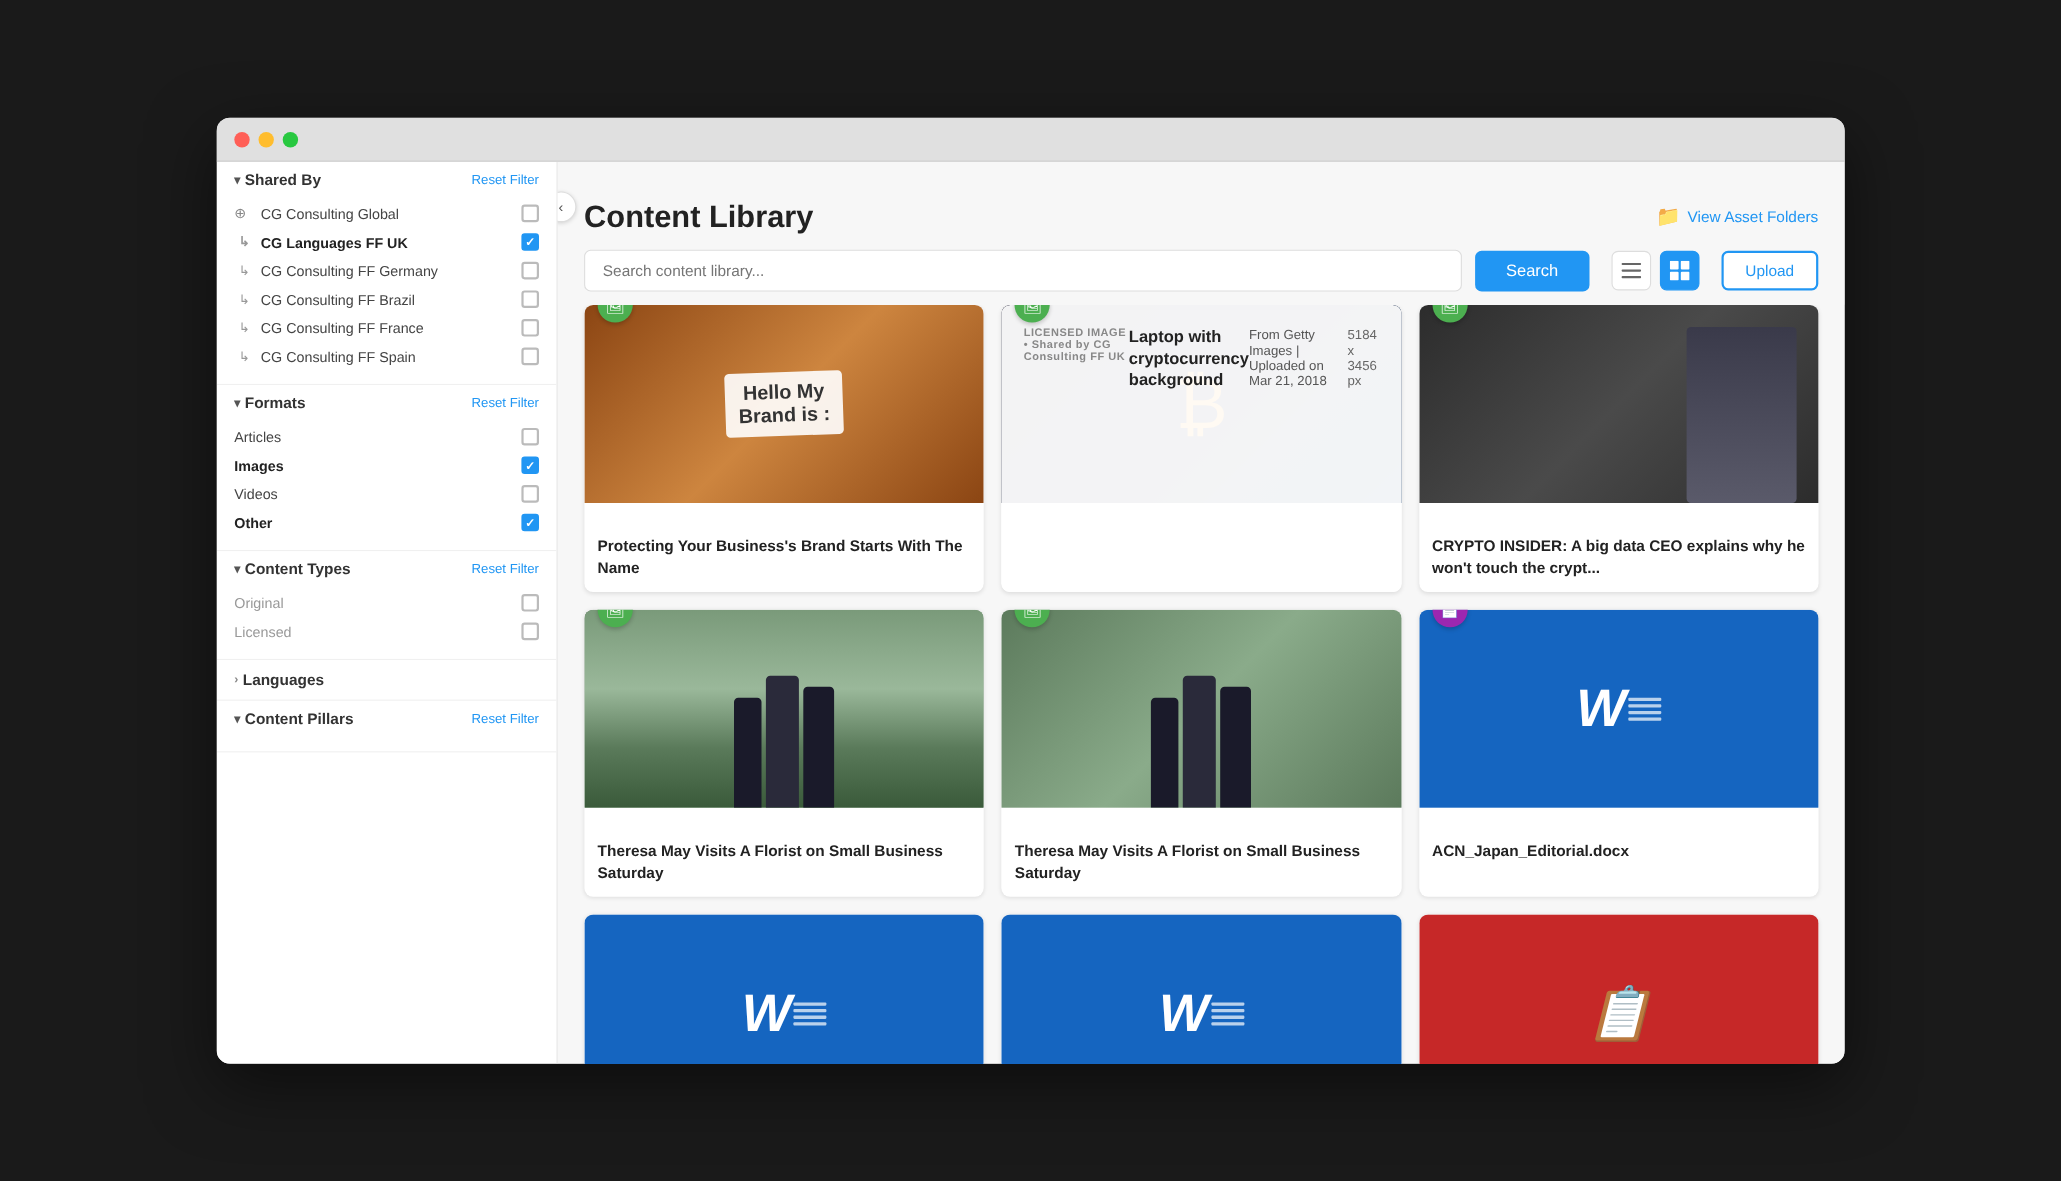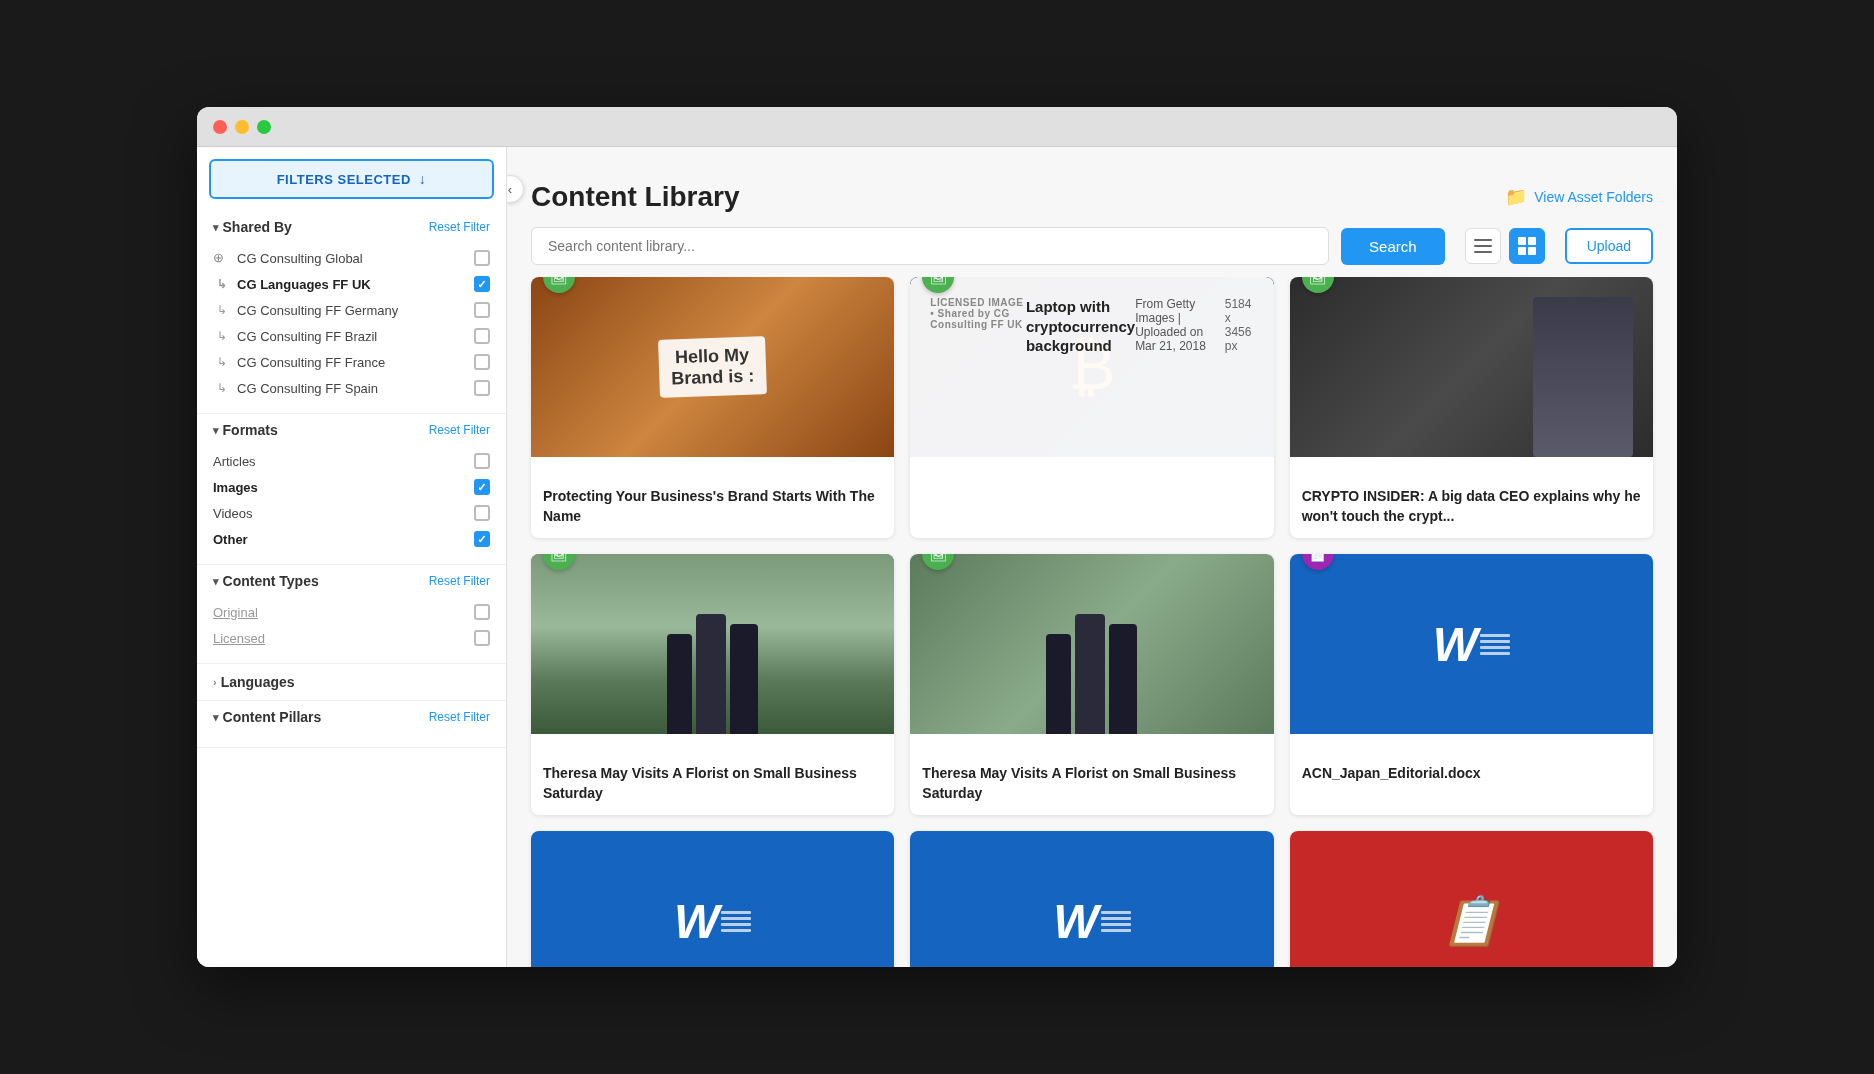--- a/index.html
+++ b/index.html
@@ -149,21 +149,20 @@
       color: #444;
     }
 
     .filter-item-label.bold {
       font-weight: 600;
       color: #222;
     }
 
     .filter-item-label.disabled {
       color: #999;
-      text-decoration: underline;
     }
 
     .filter-item-label.indent2 {
       padding-left: 4px;
     }
 
     .checkbox {
       width: 16px;
       height: 16px;
       border: 2px solid #bbb;
@@ -542,24 +541,20 @@
   <div class="title-bar">
     <div class="traffic-light tl-red"></div>
     <div class="traffic-light tl-yellow"></div>
     <div class="traffic-light tl-green"></div>
   </div>
 
   <div class="window-body">
 
     <div class="sidebar">
 
-      <div class="filters-selected-bar">
-        <span>FILTERS SELECTED</span>
-        <span class="arrow-down">↓</span>
-      </div>
 
 
       <div class="sidebar-section">
         <div class="sidebar-header">
           <span class="sidebar-header-title">
             <span class="chevron-down">▾</span>
             <span>Shared By</span>
           </span>
           <span class="reset-filter-link">Reset Filter</span>
         </div>

